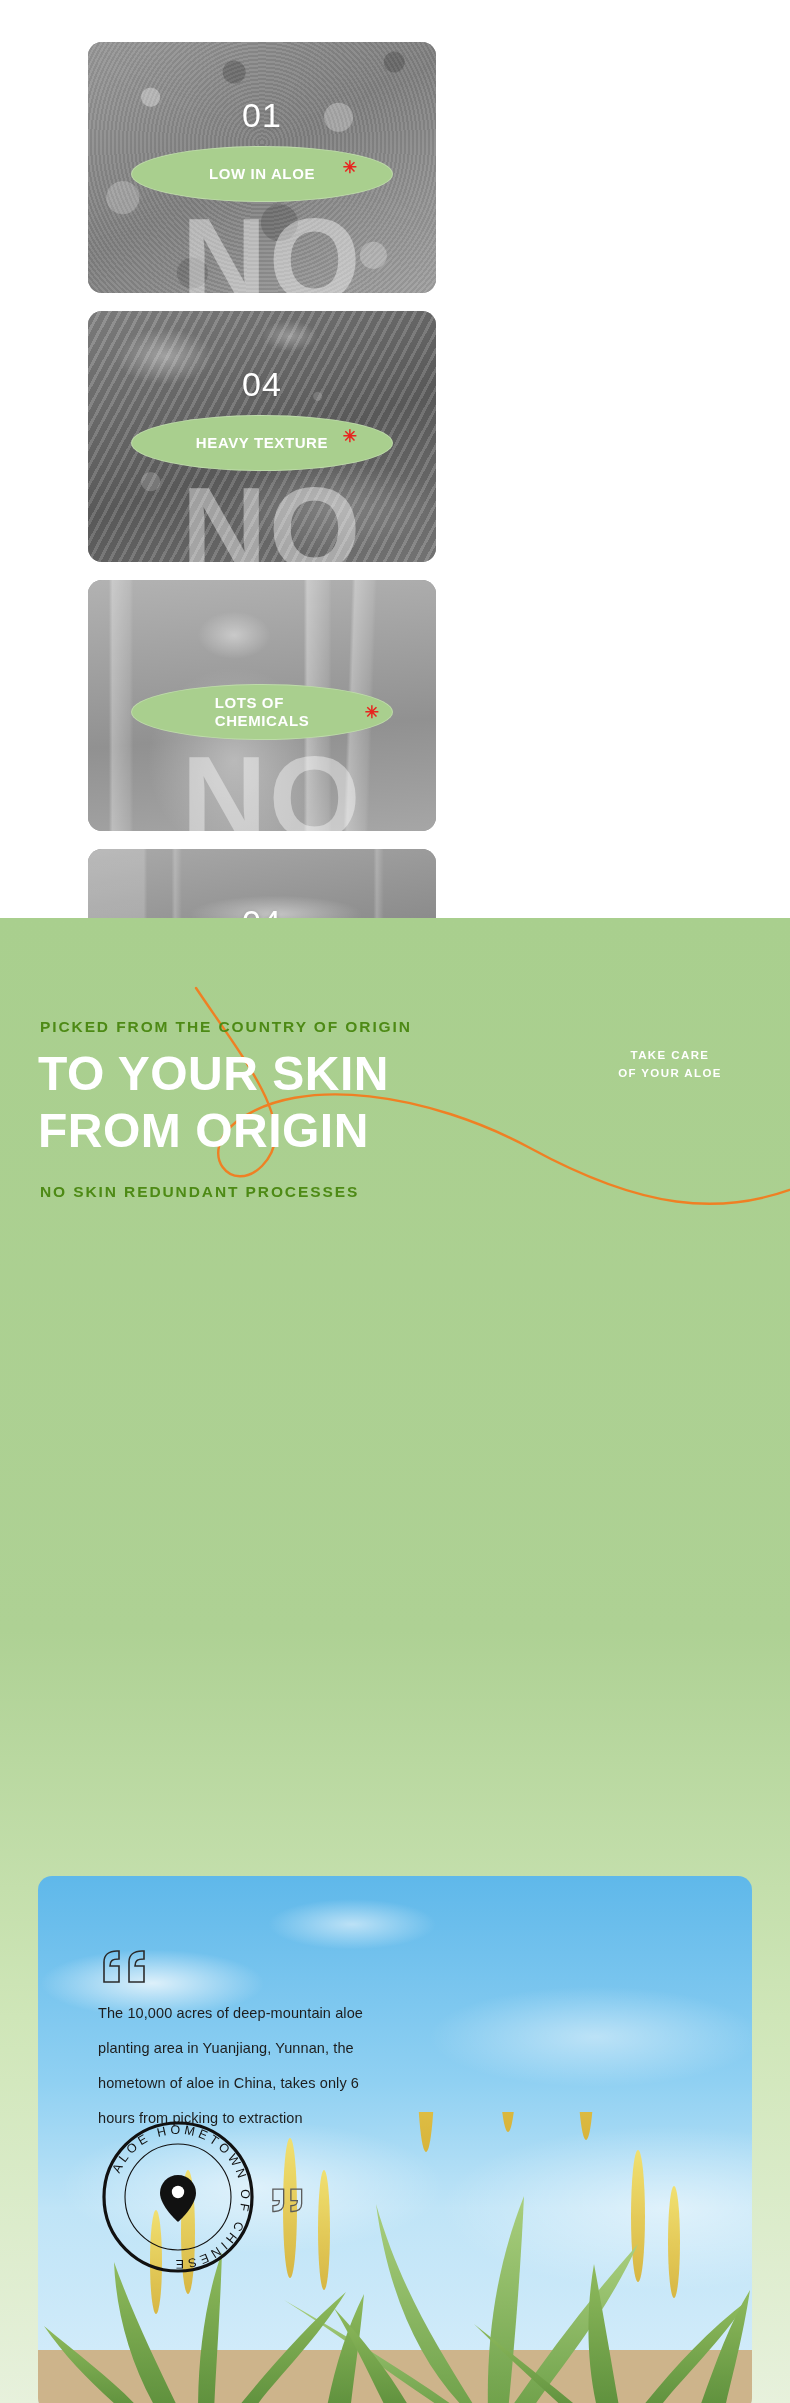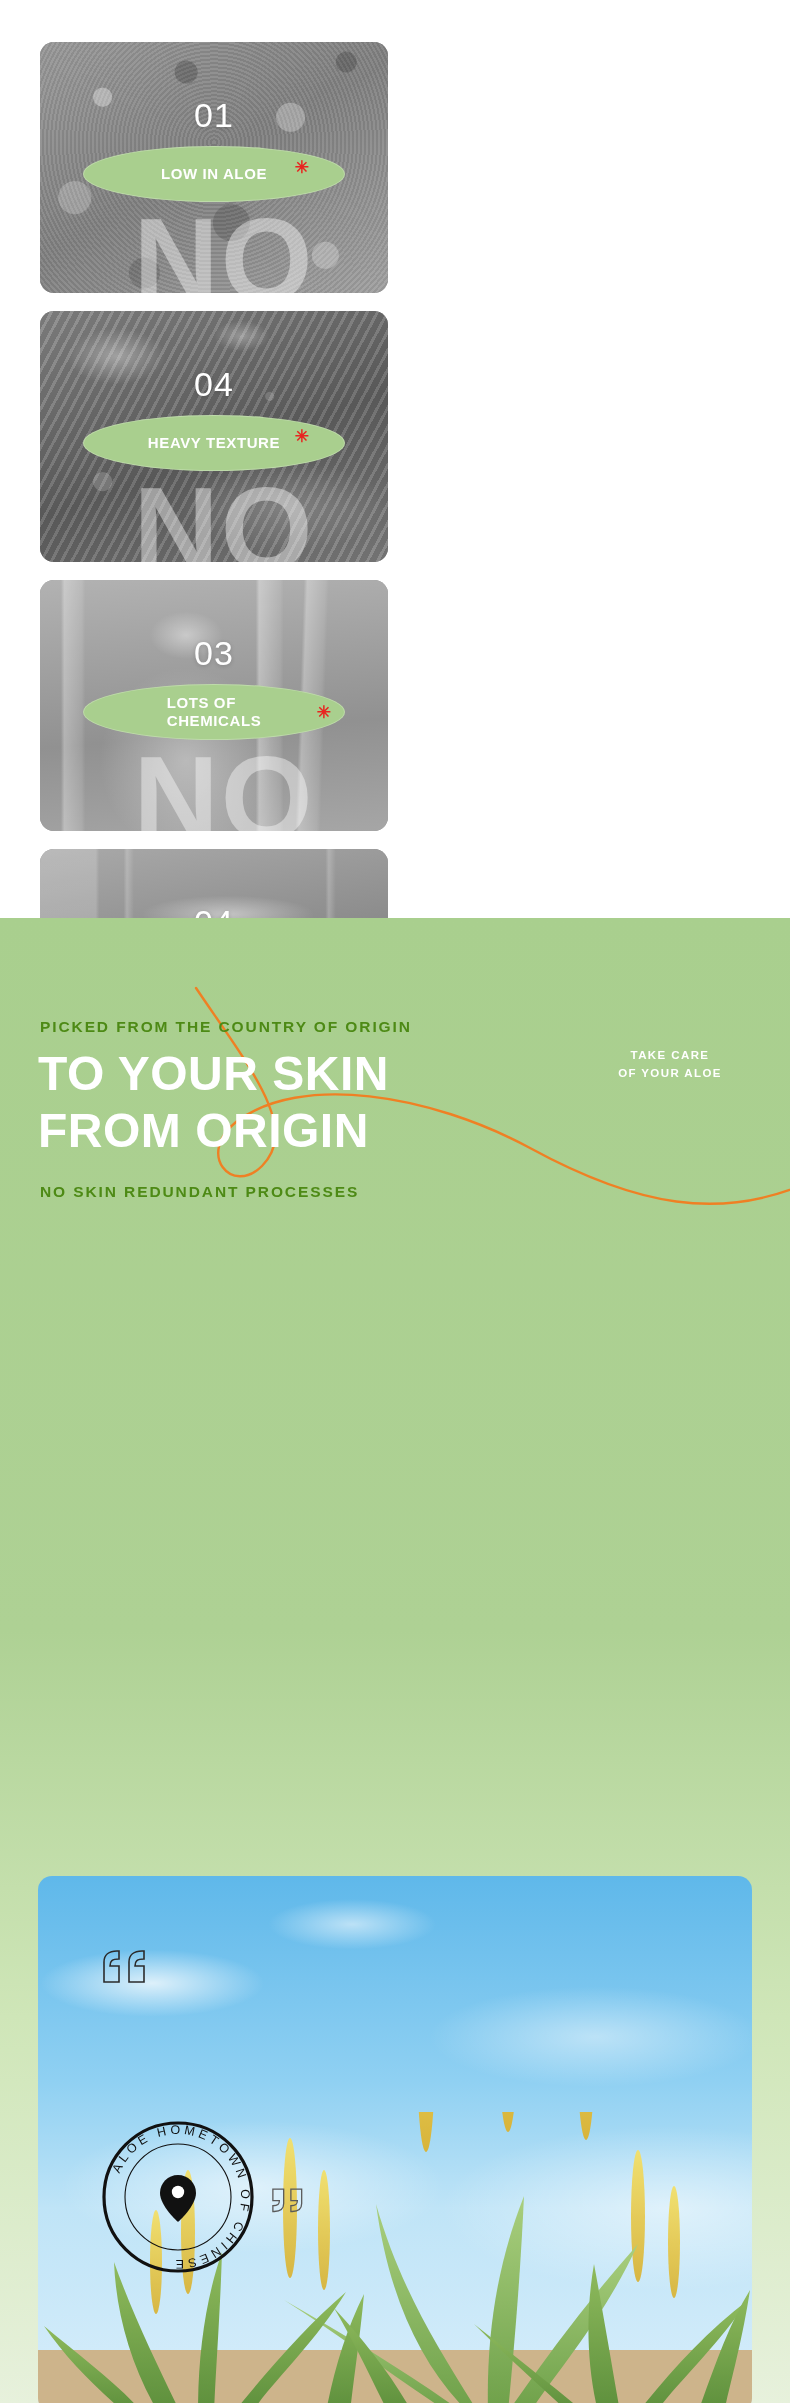--- a/index.html
+++ b/index.html
@@ -11,21 +11,21 @@
   }
   .page{position:relative;width:790px;height:2403px;overflow:hidden;background:#fff;}
 
   
   .nogrid{
     position:absolute;left:0;top:0;width:790px;height:918px;
     background:#ffffff;
     box-sizing:border-box;
     padding:42px 40px 0 40px;
   }
-  .nogrid-inner{display:flex;flex-wrap:wrap;gap:18px 18px;}
+  .nogrid-inner{display:flex;flex-wrap:wrap;gap:18px 18px;margin-left:48px;}
   .nocard{
     position:relative;width:348px;height:251px;border-radius:14px;overflow:hidden;
     background:#8d8d8d;
   }
   .nocard .photo{position:absolute;inset:0;filter:grayscale(1);}
 
   
   .tex-powder{
     background-color:#8b8984;
     background-image:
@@ -175,21 +175,20 @@
         <div class="num">04</div>
         <div class="pill one">
           <span class="pill-txt">HEAVY TEXTURE</span>
           <span class="ast">✳</span>
         </div>
         <div class="watermark">NO</div>
       </div>
 
       <div class="nocard">
         <div class="photo tex-lab"></div>
-        <div class="num">03</div>
         <div class="pill two">
           <span class="pill-txt">LOTS OF<br>CHEMICALS</span>
           <span class="ast">✳</span>
         </div>
         <div class="watermark">NO</div>
       </div>
 
       <div class="nocard">
         <div class="photo tex-beaker"></div>
         <div class="num">04</div>
@@ -277,20 +276,21 @@
         </g>
       </svg>
 
       <div class="qmark">
         <svg width="50" height="38" viewBox="0 0 50 38">
           <path d="M4 34 L4 14 C4 7 9 3 17 3 L19 3 L19 11 C12 11 10 13 10 18 L19 18 L19 34 Z" fill="none" stroke="#2b2b2b" stroke-width="1.6"></path>
           <path d="M29 34 L29 14 C29 7 34 3 42 3 L44 3 L44 11 C37 11 35 13 35 18 L44 18 L44 34 Z" fill="none" stroke="#2b2b2b" stroke-width="1.6"></path>
         </svg>
       </div>
 
+      <div class="qtext">The 10,000 acres of deep-mountain aloe planting area in Yuanjiang, Yunnan, the hometown of aloe in China, takes only 6 hours from picking to extraction</div>
 
       <div class="qmark2">
         <svg width="36" height="28" viewBox="0 0 50 38">
           <path d="M19 4 L19 24 C19 31 14 35 6 35 L4 35 L4 27 C11 27 13 25 13 20 L4 20 L4 4 Z" fill="none" stroke="#5a5a5a" stroke-width="1.8"></path>
           <path d="M44 4 L44 24 C44 31 39 35 31 35 L29 35 L29 27 C36 27 38 25 38 20 L29 20 L29 4 Z" fill="none" stroke="#5a5a5a" stroke-width="1.8"></path>
         </svg>
       </div>
 
       <div class="stamp">
         <svg viewBox="0 0 170 170" width="170" height="170">

